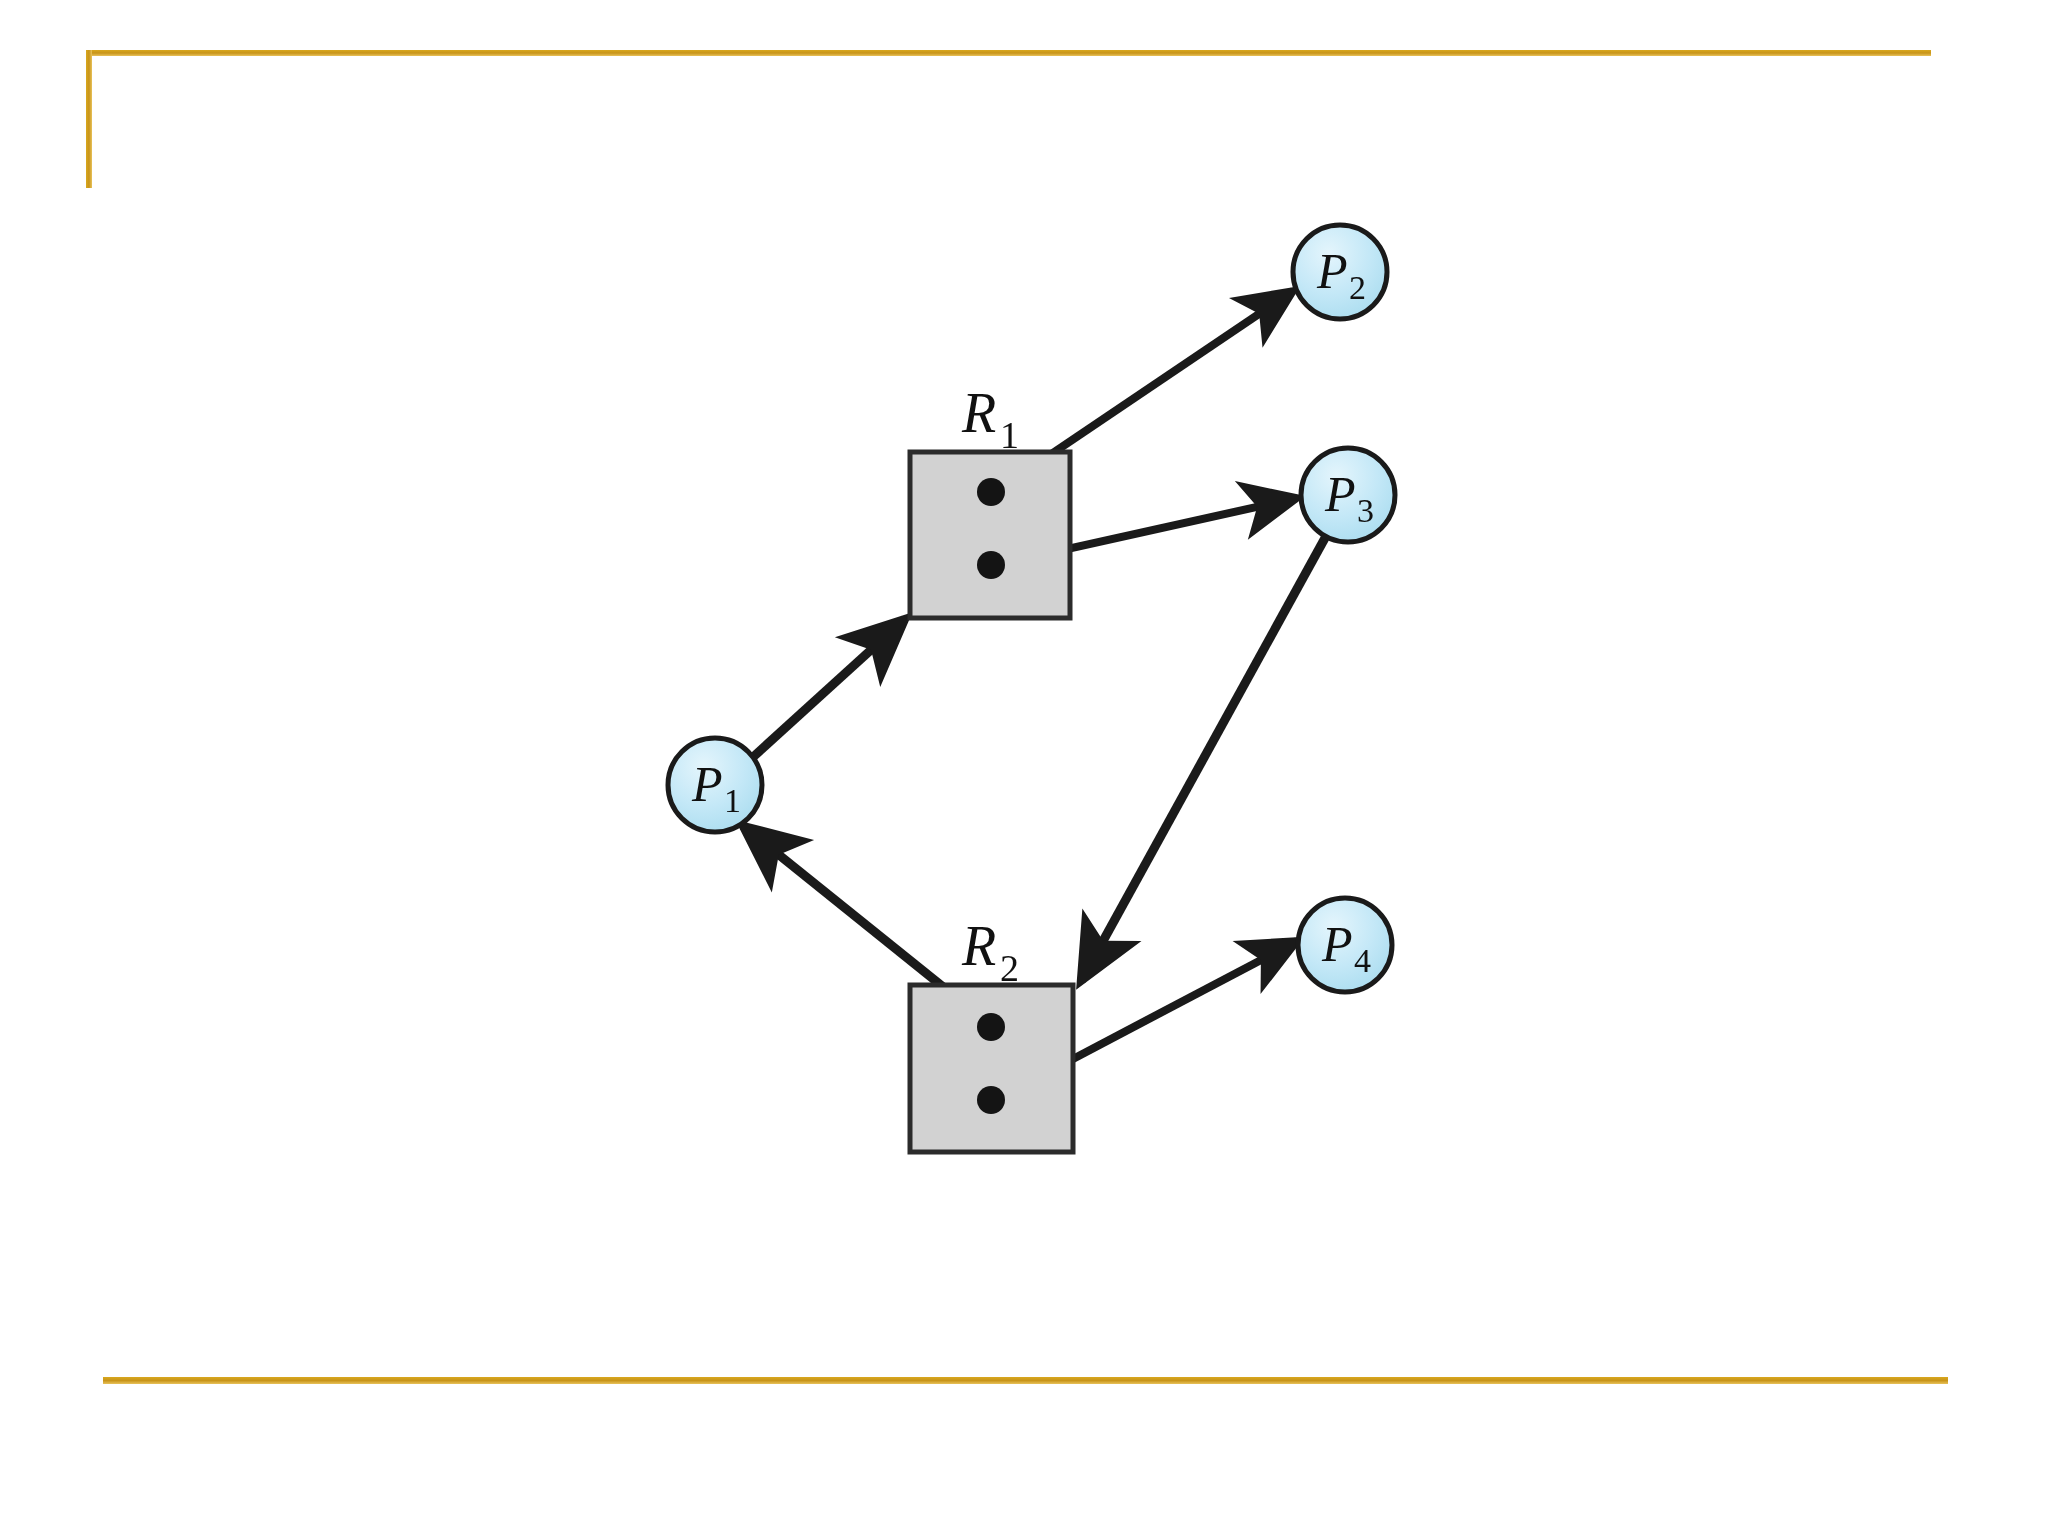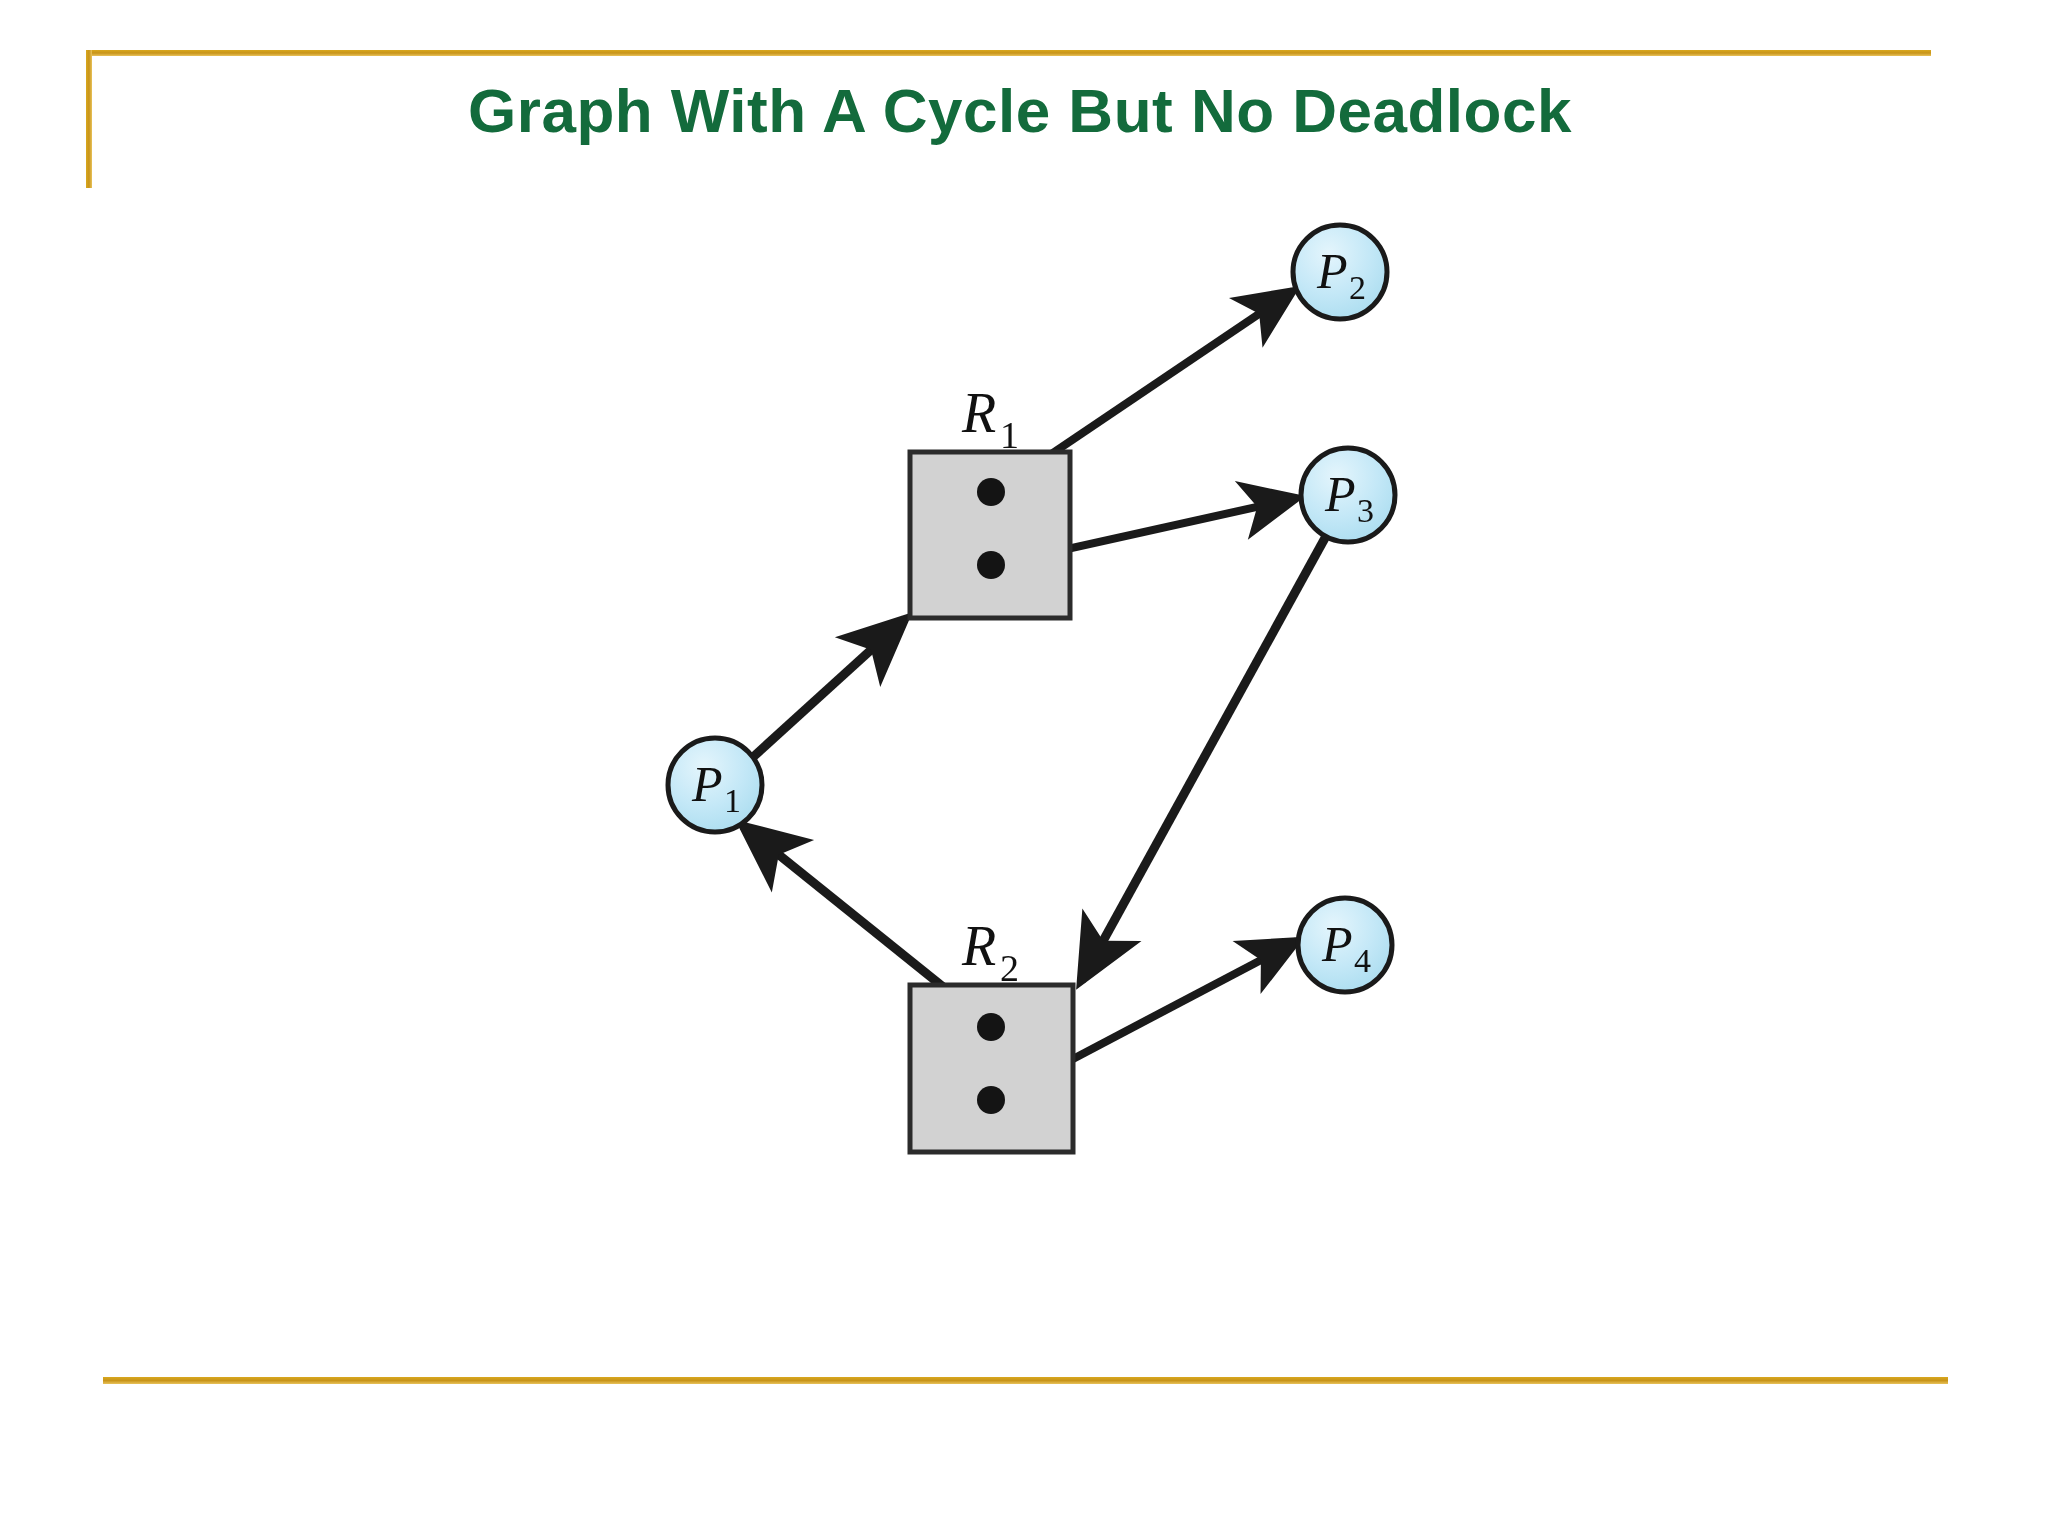--- a/index.html
+++ b/index.html
@@ -94,21 +94,20 @@
 </style>
 </head>
 <body>
 
 <div class="slide">
 
   <div class="rule-top"></div>
   <div class="rule-left"></div>
   <div class="rule-bottom"></div>
 
-  <div class="title">Graph With A Cycle But No Deadlock</div>
 
   <div class="diagram">
     <svg width="2048" height="1200" viewBox="0 0 2048 1200" xmlns="http://www.w3.org/2000/svg">
       <defs>
         <radialGradient id="procGrad" cx="38%" cy="30%" r="78%">
           <stop offset="0%" stop-color="#e4f5fc"></stop>
           <stop offset="55%" stop-color="#c4e8f7"></stop>
           <stop offset="100%" stop-color="#a9dcef"></stop>
         </radialGradient>
         <marker id="arrowHead" viewBox="0 0 12 12" refX="10" refY="6" markerWidth="9" markerHeight="9" orient="auto-start-reverse">

